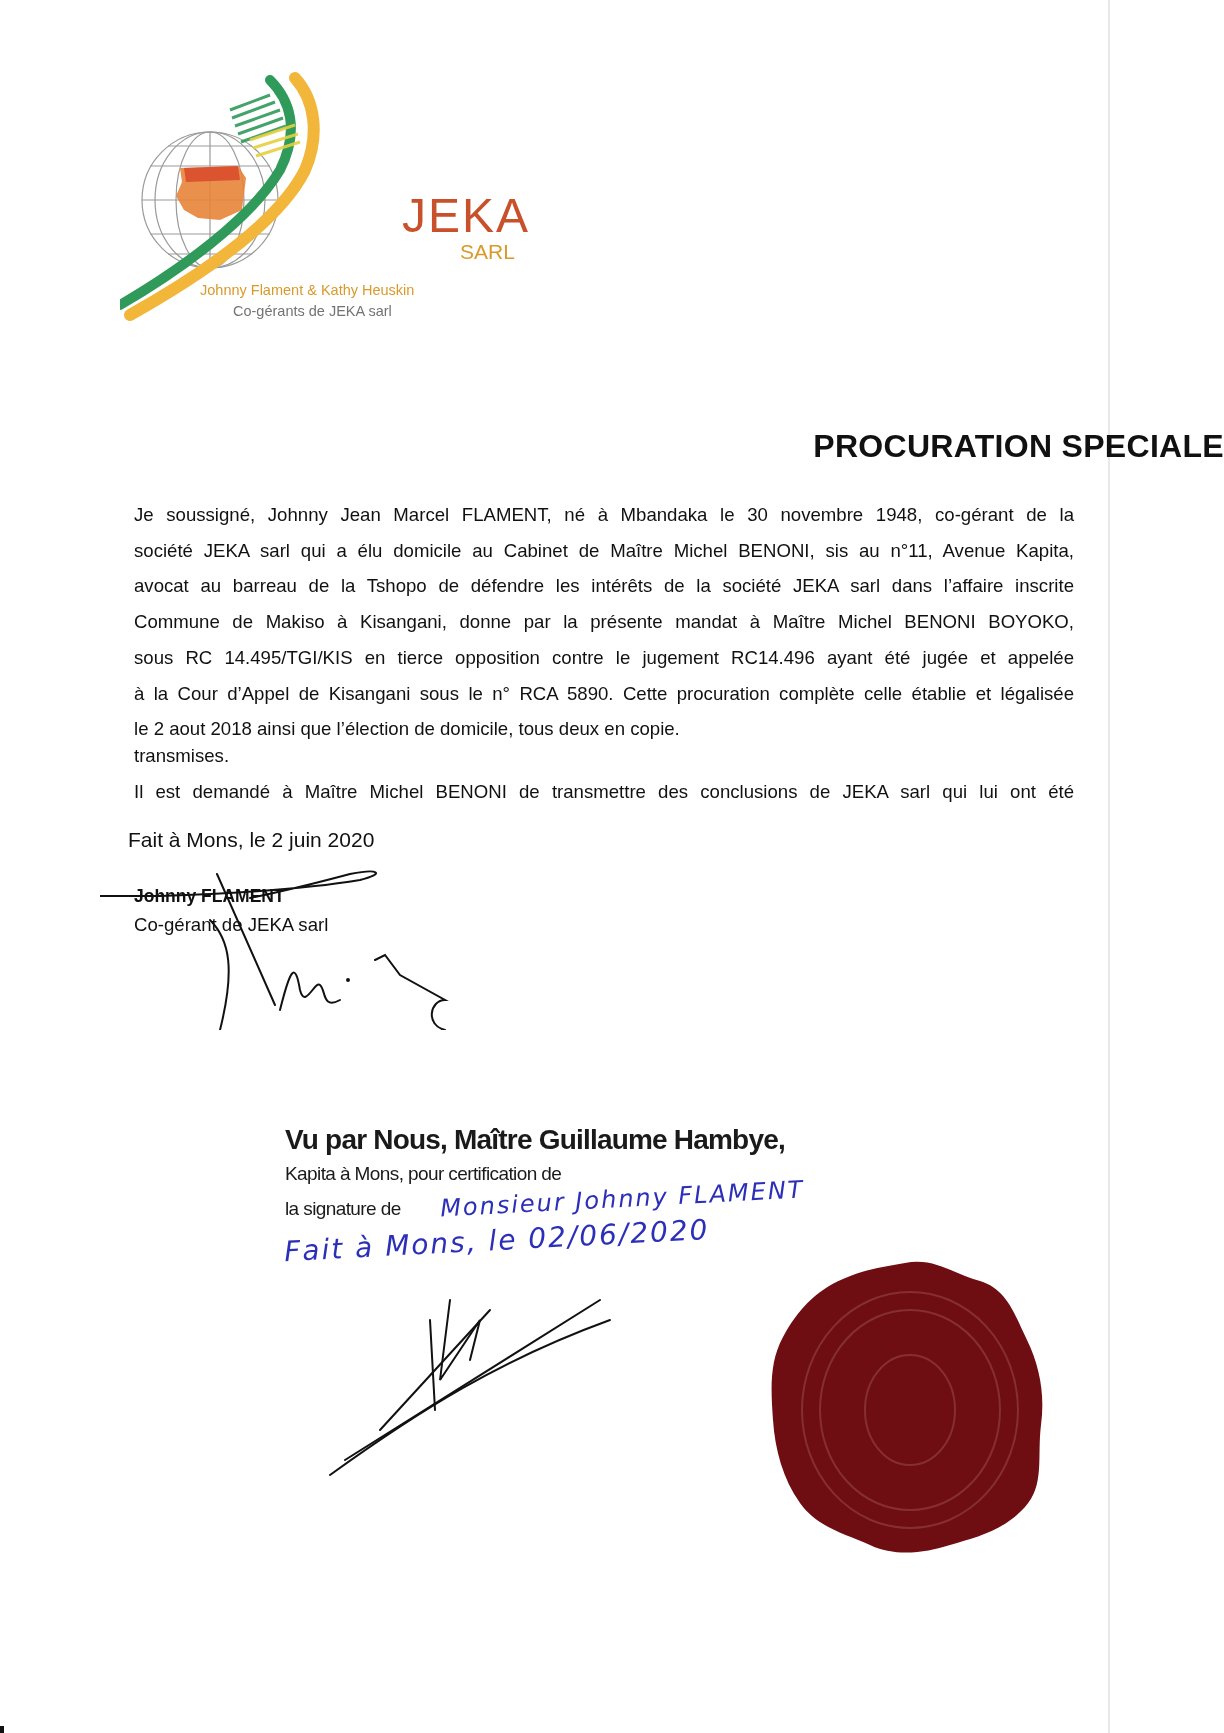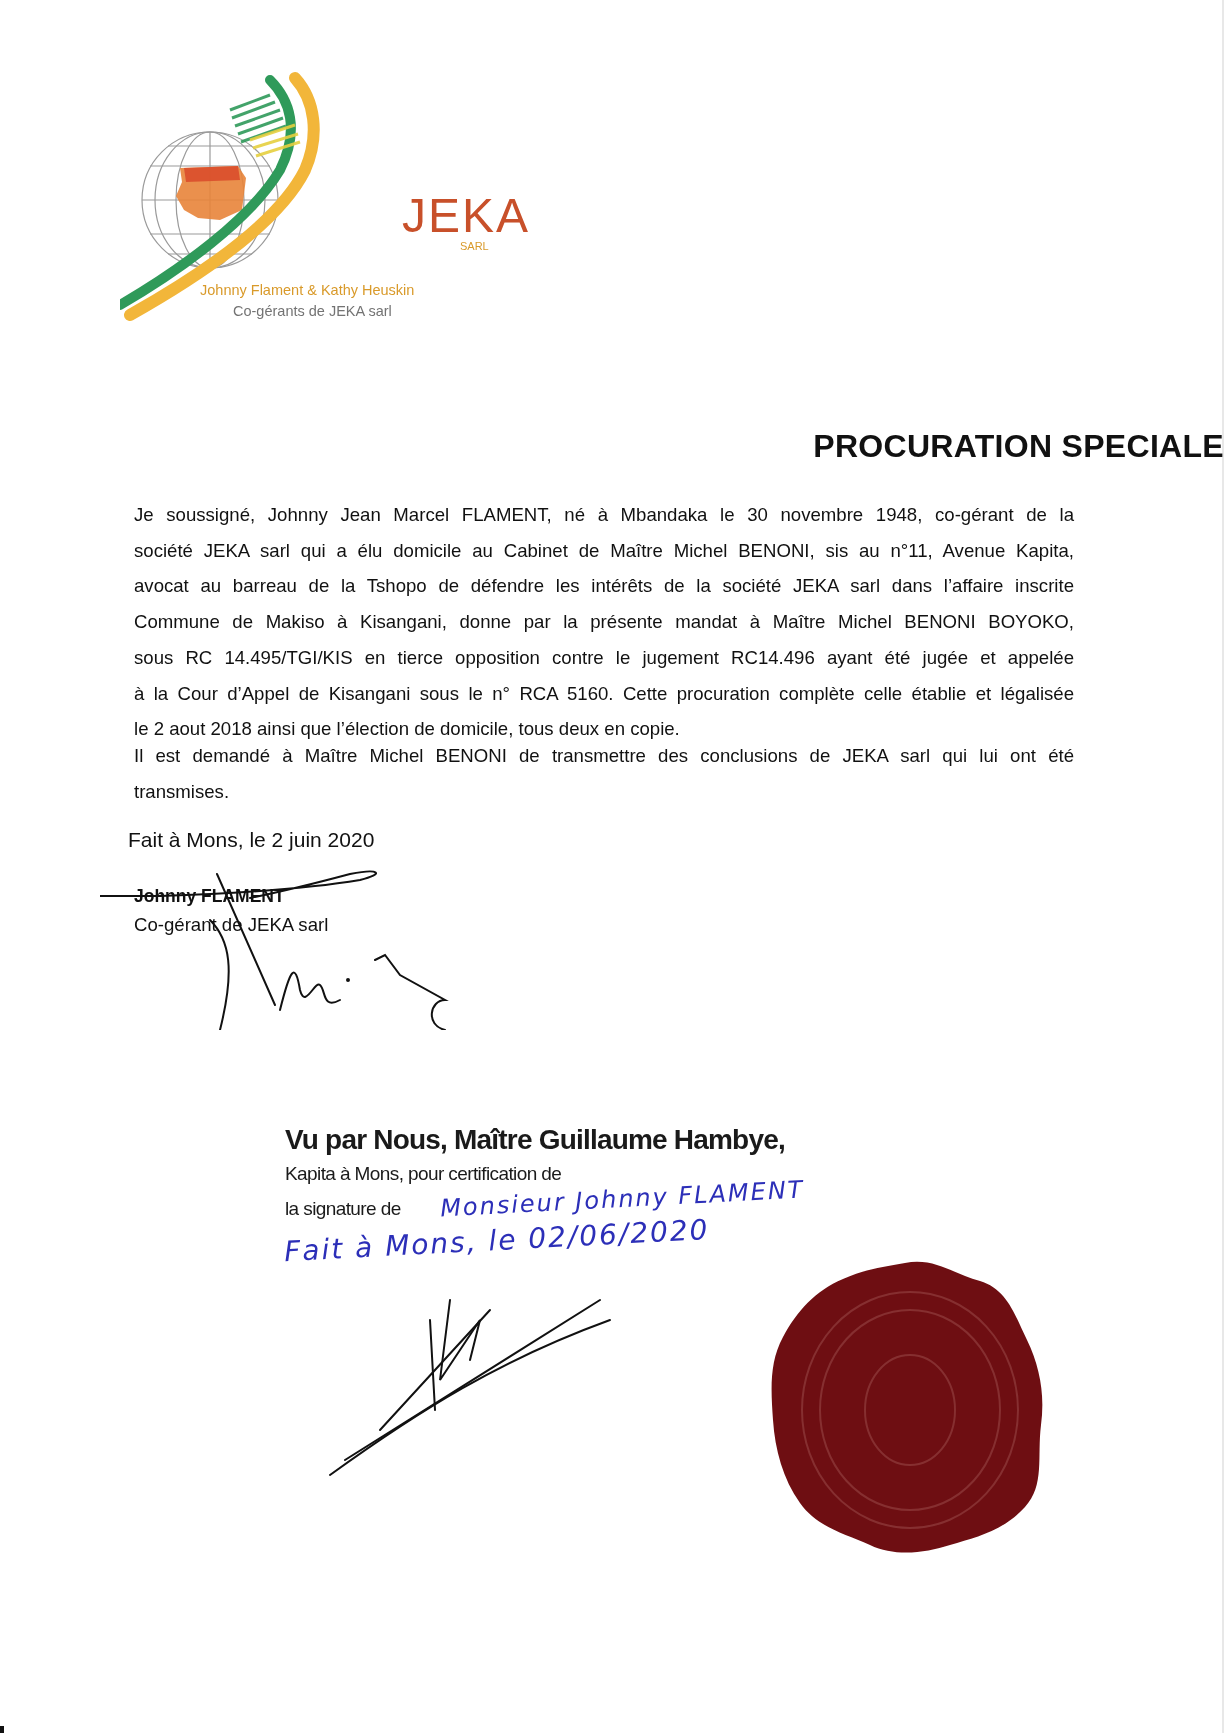--- a/index.html
+++ b/index.html
@@ -1,27 +1,27 @@
 <!DOCTYPE html>
 <html><head>
 <meta charset="utf-8">
 <style>
   html, body { margin:0; padding:0; background:#ffffff; }
   body { width:1224px; height:1733px; position:relative; overflow:hidden;
          font-family:"Liberation Sans", sans-serif; color:#111; }
-  .page { position:absolute; left:0; top:0; width:1224px; height:1733px; background:#fff; }
+  .page { position:absolute; left:0; top:0; width:1110px; height:1733px; background:#fff; }
   .edge-right { position:absolute; right:0; top:0; width:2px; height:1733px; background:#e8e8e8; }
   .corner-mark { position:absolute; left:0; top:1726px; width:4px; height:7px; background:#111; }
 
   
   .logo { position:absolute; left:120px; top:70px; width:320px; height:260px; }
   .logo svg { position:absolute; left:0; top:0; }
   .logo-jeka { position:absolute; left:282px; top:118px; font-family:"Liberation Sans", sans-serif;
                font-size:48px; color:#c8502a; letter-spacing:2px; font-weight:normal; }
-  .logo-sarl { position:absolute; left:340px; top:170px; font-size:11px; color:#d99a2a; }
+  .logo-sarl { position:absolute; left:340px; top:170px; font-size:21px; color:#d99a2a; }
   .logo-owners { position:absolute; left:80px; top:212px; font-size:14.5px; color:#d99a2a; white-space:nowrap;text-align:right; }
   .logo-role { position:absolute; left:113px; top:233px; font-size:14.5px; color:#737373; white-space:nowrap; }
 
   
   .title { position:absolute; left:0; width:1224px; top:428px; text-align:right;
            font-size:32px; font-weight:bold; letter-spacing:0.3px; }
 
   .body-text { position:absolute; left:134px; width:940px; font-size:18.6px; line-height:35.7px;
                text-align:justify; text-align-last:left; }
   .p1 { top:497px; }
@@ -96,27 +96,27 @@
   </div>
 
   <div class="title">PROCURATION SPECIALE</div>
 
   <div class="body-text p1">
     <span class="p-line">Je soussigné, Johnny Jean Marcel FLAMENT, né à Mbandaka le 30 novembre 1948, co-gérant de la</span>
     <span class="p-line">société JEKA sarl qui a élu domicile au Cabinet de Maître Michel BENONI, sis au n°11, Avenue Kapita,</span>
     <span class="p-line">avocat au barreau de la Tshopo de défendre les intérêts de la société JEKA sarl dans l’affaire inscrite</span>
     <span class="p-line">Commune de Makiso à Kisangani, donne par la présente mandat à Maître Michel BENONI BOYOKO,</span>
     <span class="p-line">sous RC 14.495/TGI/KIS en tierce opposition contre le jugement RC14.496 ayant été jugée et appelée</span>
-    <span class="p-line">à la Cour d’Appel de Kisangani sous le n° RCA 5160. Cette procuration complète celle établie et légalisée</span>
+    <span class="p-line">à la Cour d’Appel de Kisangani sous le n° RCA 5890. Cette procuration complète celle établie et légalisée</span>
     <span class="p-line last">le 2 aout 2018 ainsi que l’élection de domicile, tous deux en copie.</span>
   </div>
 
   <div class="body-text p2">
+    <span class="p-line last">transmises.</span>
     <span class="p-line">Il est demandé à Maître Michel BENONI de transmettre des conclusions de JEKA sarl qui lui ont été</span>
-    <span class="p-line last">transmises.</span>
   </div>
 
   <div class="place-date">Fait à Mons, le 2 juin 2020</div>
   <div class="signer-name">Johnny FLAMENT</div>
   <div class="signer-role">Co-gérant de JEKA sarl</div>
 
   <svg class="sig1" width="360" height="170" viewBox="0 0 360 170">
     <g fill="none" stroke="#111" stroke-width="2" stroke-linecap="round">
       <path d="M0 36 L60 36 C 120 34, 200 30, 260 20 C 285 14, 280 8, 250 14 C 220 22, 170 34, 150 38"></path>
       <path d="M117 14 L175 145"></path>

